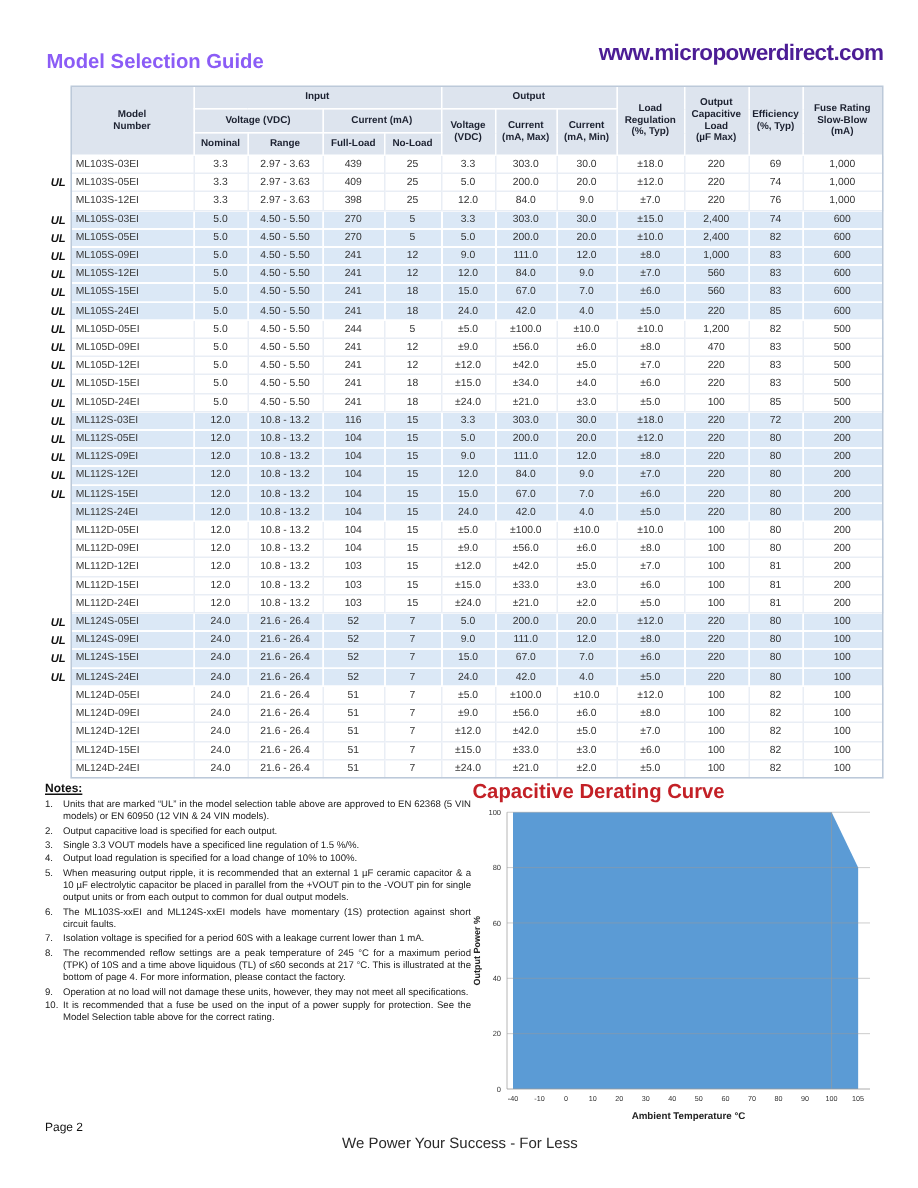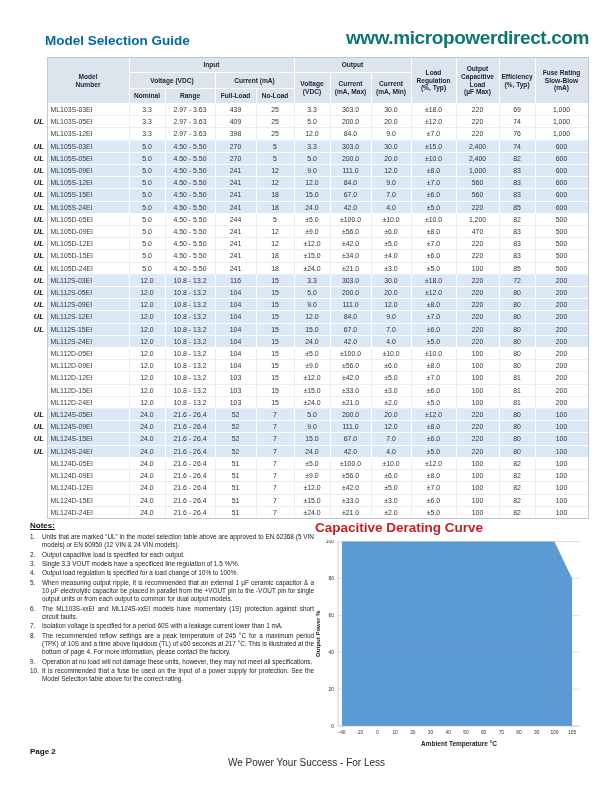--- a/index.html
+++ b/index.html
@@ -1,20 +1,20 @@
 <!DOCTYPE html>
 <html><head>
 <meta charset="utf-8">
 <style>
   html,body{margin:0;padding:0;background:#ffffff;}
   .page{position:relative;width:612px;height:792px;background:#fff;overflow:hidden;
         font-family:"Liberation Sans", sans-serif;color:#222;}
   
-  .doc-title{position:absolute;left:45px;top:33px;font-size:13.5px;font-weight:bold;color:#0369a1;}
-  .site-url{position:absolute;right:23px;top:27px;font-size:19px;font-weight:900;color:#0f766e;letter-spacing:-0.4px;}
+  .doc-title{position:absolute;left:31px;top:33px;font-size:13.5px;font-weight:bold;color:#8b5cf6;}
+  .site-url{position:absolute;right:23px;top:27px;font-size:15px;font-weight:900;color:#4c1d95;letter-spacing:-0.4px;}
   
   .table-wrap{position:absolute;left:30px;top:57px;width:558px;}
   table.model-table{border-collapse:collapse;table-layout:fixed;width:558px;}
   .model-table th{background:#dde4ee;font-size:6.6px;font-weight:bold;color:#1c2130;
       text-align:center;vertical-align:middle;border:1px solid #ffffff;padding:0 1px;
       white-space:pre-line;line-height:1.15;}
   .model-table td{font-size:6.9px;color:#333;text-align:center;vertical-align:middle;
       border:1px solid #e9eef5;padding:0;height:11.2px;line-height:11.2px;
       white-space:nowrap;overflow:hidden;}
   .model-table td.model{text-align:left;padding-left:3px;color:#3a3a3a;}
@@ -28,21 +28,21 @@
   .notes{position:absolute;left:30px;top:521px;width:284px;}
   .notes-heading{font-size:8px;font-weight:bold;color:#111;margin:0 0 3px 0;text-decoration:underline;}
   .note-item{display:flex;font-size:6.4px;line-height:1.3;color:#222;margin:0 0 1px 0;}
   .note-num{flex:0 0 12px;}
   .note-text{flex:1;text-align:justify;}
   
   .chart{position:absolute;left:312px;top:518px;width:290px;height:240px;}
   .chart-title{font-size:13.5px;font-weight:bold;color:#c32026;margin:2px 0 0 3px;}
   .chart svg{position:absolute;left:0;top:22px;}
   
-  .page-number{position:absolute;left:30px;top:747px;font-size:8px;font-weight:bold;color:#111;}
+  .page-number{position:absolute;left:30px;top:747px;font-size:8px;font-weight:normal;color:#111;}
   .tagline{position:absolute;left:228px;top:757px;font-size:10px;color:#2a2a2a;}
 </style>
 </head>
 <body>
 
 <div class="page">
 
   <div class="doc-title">Model Selection Guide</div>
   <div class="site-url">www.micropowerdirect.com</div>
 

